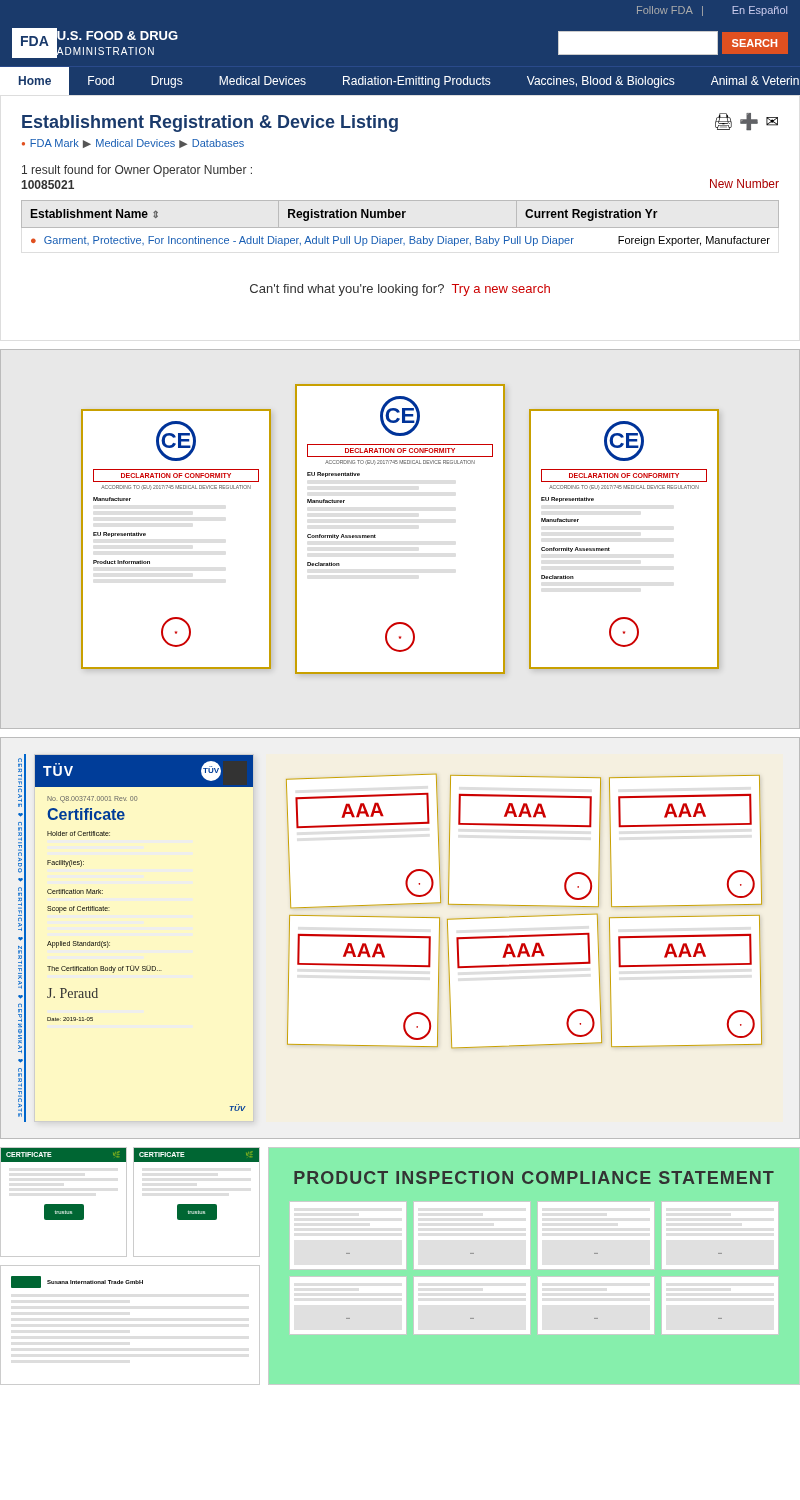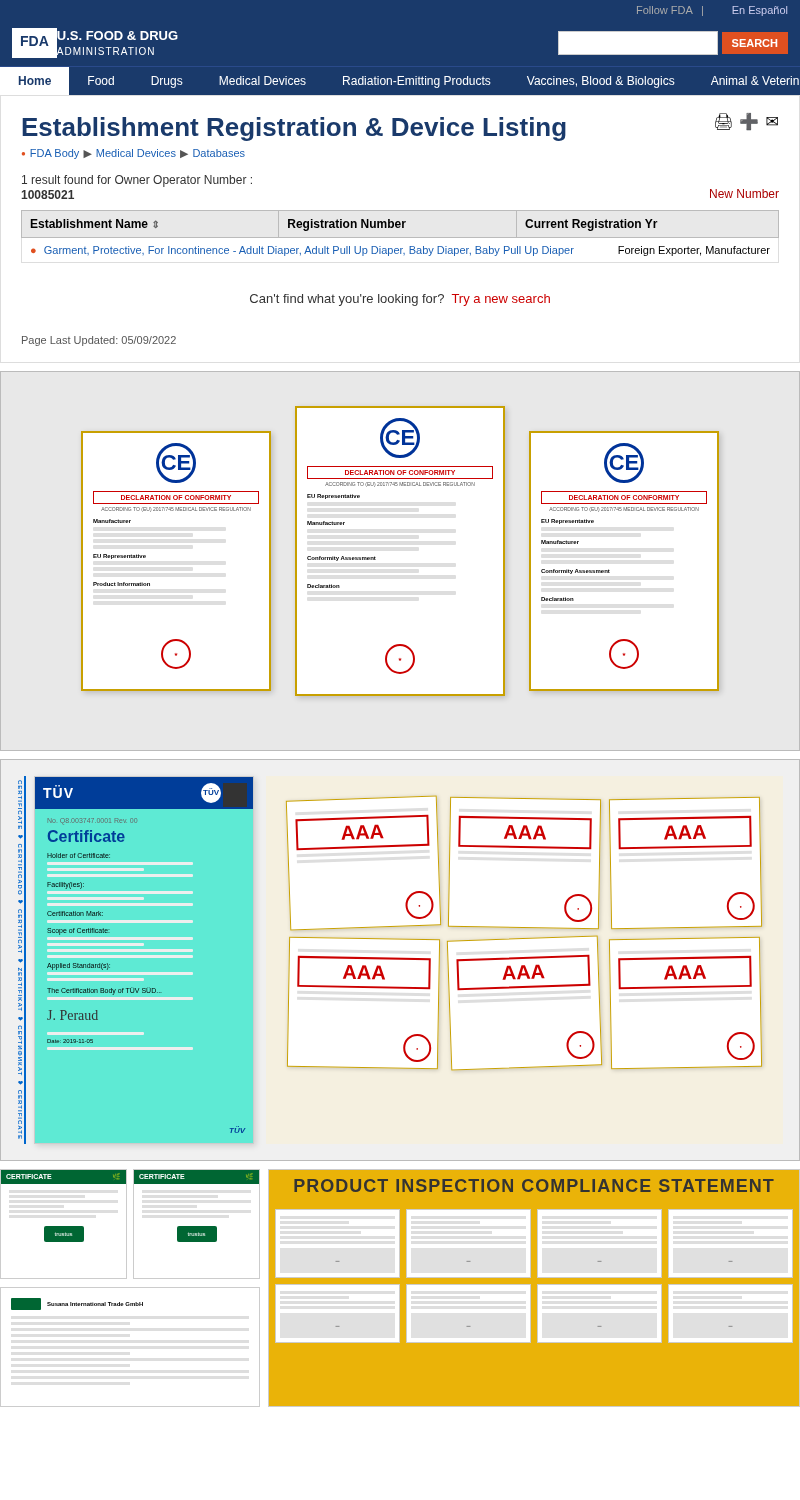--- a/index.html
+++ b/index.html
@@ -88,21 +88,21 @@
 
     
     .main-content {
       background: #fff;
       padding: 16px 20px;
       border: 1px solid #ddd;
       margin: 0;
     }
 
     .page-title {
-      font-size: 26px;
+      font-size: 18px;
       font-weight: bold;
       color: #1a3a6b;
       margin-bottom: 4px;
     }
 
     .breadcrumb {
       font-size: 11px;
       color: #555;
       display: flex;
       align-items: center;
@@ -225,21 +225,21 @@
       display: flex;
       align-items: center;
       justify-content: center;
       font-size: 5px;
       color: #c00;
       text-align: center;
     }
 
     
     .tuv-card {
-      background: #5eead4;
+      background: #fef9c3;
       border: 1px solid #ccc;
       width: 220px;
       min-height: 300px;
       padding: 12px;
       font-size: 6.5px;
       box-shadow: 2px 2px 6px rgba(0,0,0,0.15);
       position: relative;
     }
     .tuv-header {
       background: #003d99;
@@ -334,22 +334,22 @@
     }
     .left-certs {
       width: 260px;
       display: flex;
       flex-direction: column;
       gap: 8px;
     }
     .right-certs {
       flex: 1;
       border: 1px solid #ccc;
-      background: #eab308;
-      padding: 6px;
+      background: #86efac;
+      padding: 20px;
       min-height: 200px;
     }
 
     .inspection-title {
       font-size: 18px;
       font-weight: bold;
       color: #333;
       text-align: center;
       margin-bottom: 12px;
       letter-spacing: 1px;
@@ -461,21 +461,21 @@
     <h1 class="page-title">Establishment Registration &amp; Device Listing</h1>
     <div style="position:absolute;top:0;right:0;display:flex;gap:6px;">
       <span style="cursor:pointer;font-size:16px;">🖨</span>
       <span style="cursor:pointer;font-size:16px;color:#c00;">➕</span>
       <span style="cursor:pointer;font-size:16px;">✉</span>
     </div>
   </div>
 
   <div class="breadcrumb">
     <span class="dot">●</span>
-    <a>FDA Body</a>
+    <a>FDA Mark</a>
     <span>▶</span>
     <a>Medical Devices</a>
     <span>▶</span>
     <a>Databases</a>
   </div>
 
   <div style="overflow:hidden;margin-bottom:4px;">
     <span class="result-count">
       <span>1 result found for Owner Operator Number :</span>
       <br><strong>10085021</strong>
@@ -500,21 +500,20 @@
         </td>
       </tr>
     </tbody>
   </table>
 
   <div class="not-found-bar">
     <span>Can't find what you're looking for?</span>&nbsp;
     <a style="color:#c00;">Try a new search</a>
   </div>
 
-  <p class="page-updated">Page Last Updated: 05/09/2022</p>
 </div>
 
 <div style="border:1px solid #bbb; margin:8px 0; background:#e8e8e8; padding:24px 20px; display:flex; align-items:center; justify-content:center; gap:24px; min-height:380px;">
 
   <div class="ce-card">
     <div class="ce-card-header">
       <div style="display:flex;align-items:center;justify-content:center;margin-bottom:4px;">
         <div class="ce-mark">CE</div>
       </div>
       <div class="ce-title">DECLARATION OF CONFORMITY</div>

